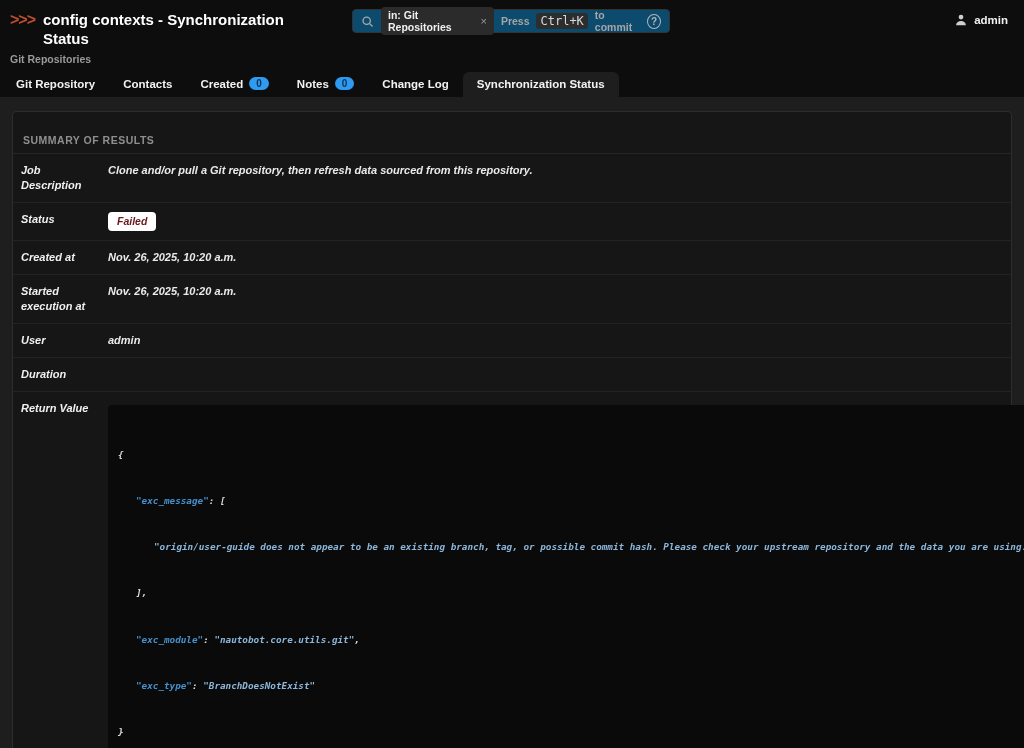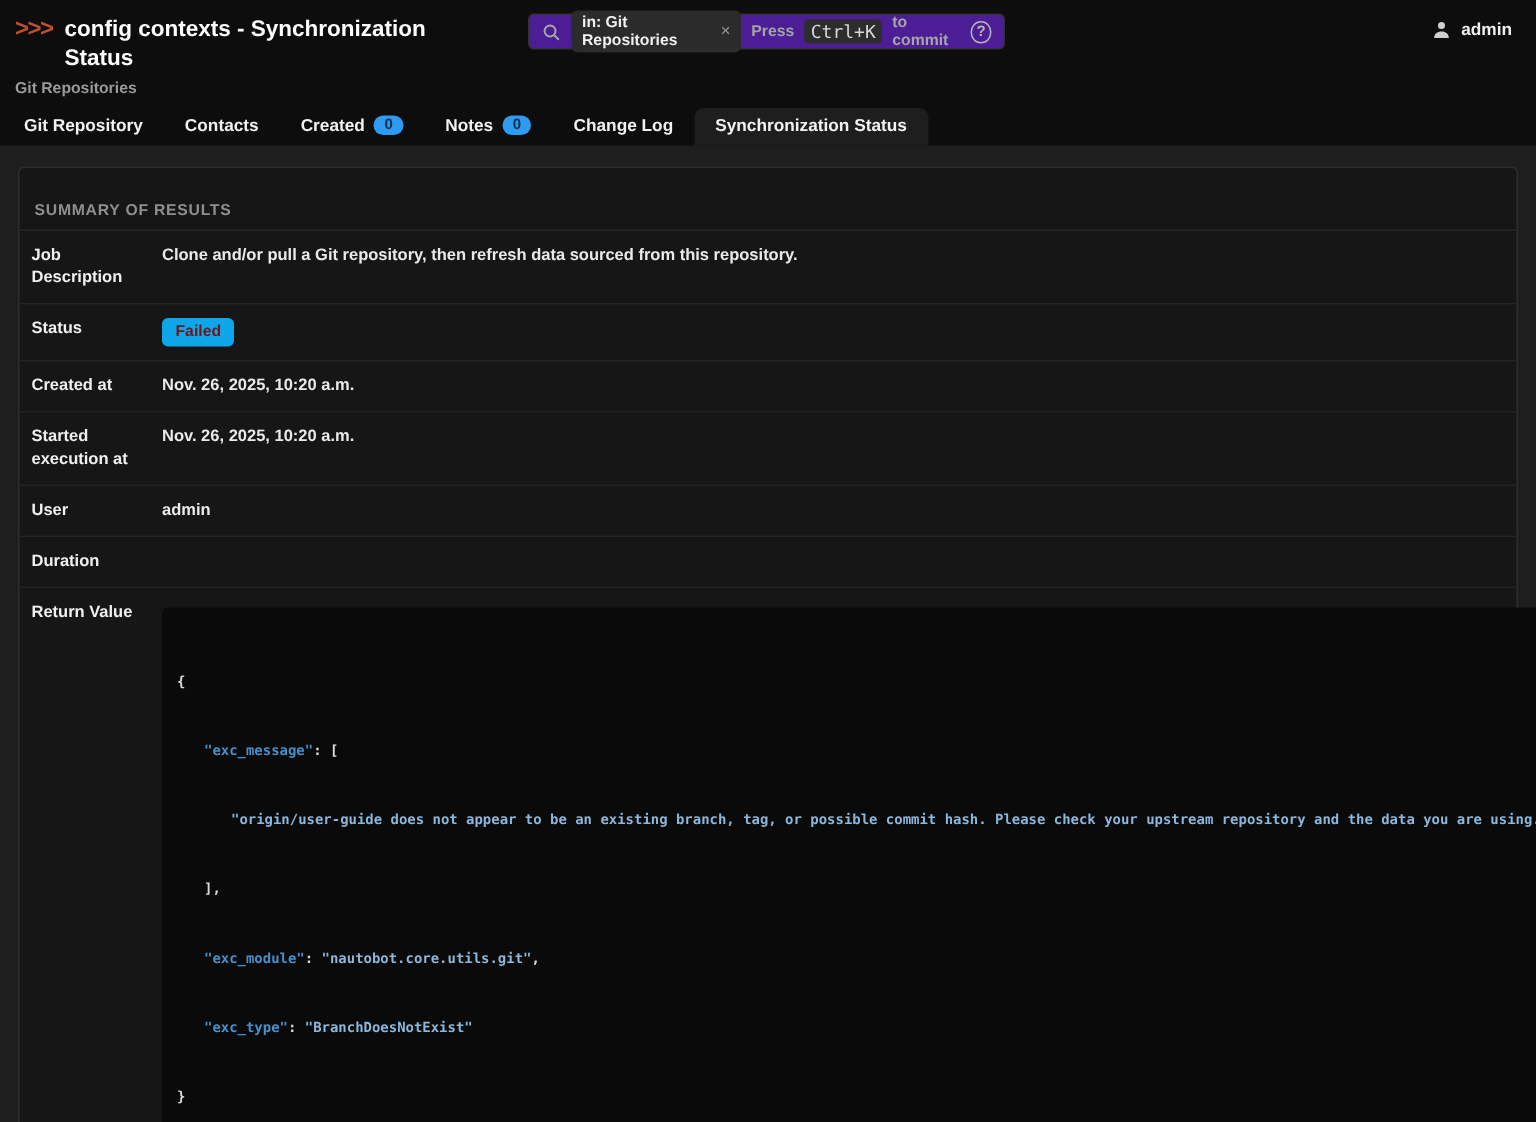--- a/index.html
+++ b/index.html
@@ -8,21 +8,21 @@
 
   
   .topbar { background:#0d0d0d; height:97px; position:relative; }
   .brand { position:absolute; left:10px; top:10px; }
   .brand-row { display:flex; align-items:flex-start; }
   .logo { color:#c14f2e; font-weight:800; font-size:16px; letter-spacing:-1px; margin:1px 8px 0 0; }
   .page-title { font-size:15px; font-weight:700; line-height:19px; max-width:280px; color:#fff; }
   .breadcrumb { font-size:10.5px; color:#9a9a9a; margin-top:5px; font-weight:600; cursor:pointer; }
 
   .searchbar { position:absolute; left:352px; top:9px; width:318px; height:24px;
-               background:#4c1d95; border:1px solid #333; border-radius:4px;
+               background:#0c4a6e; border:1px solid #333; border-radius:4px;
                display:flex; align-items:center; padding:0 8px; gap:7px; cursor:text; }
   .search-icon { width:13px; height:13px; flex:0 0 auto; }
   .scope-pill { background:#2b2b2b; border-radius:4px; padding:2px 7px; font-size:10.5px;
                 font-weight:700; color:#f0f0f0; display:flex; align-items:center; gap:6px; }
   .pill-x { color:#9a9a9a; font-weight:400; cursor:pointer; font-size:11px; }
   .hint { color:#a5a5a5; font-size:10.5px; font-weight:600; }
   .kbd { font-family:"DejaVu Sans Mono", monospace; font-size:12px; background:#2d2d2d;
          color:#d8d8d8; border-radius:3px; padding:1px 4px; }
   .help-icon { margin-left:auto; width:15px; height:15px; border:1.4px solid #b5b5b5; border-radius:50%;
                color:#b5b5b5; font-size:10px; font-weight:700; display:flex; align-items:center;
@@ -40,26 +40,26 @@
                border-radius:8px; padding:1px 7px; }
 
   
   .content { padding:14px 12px; }
   .panel { background:#161616; border:1px solid #2d2d2d; border-radius:4px; }
   .panel-header { padding:7px 10px; font-size:10.5px; font-weight:700; letter-spacing:.5px;
                   color:#8f8f8f; border-bottom:1px solid #252525;
                   display:flex; align-items:center; justify-content:space-between;margin-top:15px; }
 
   
-  .srow { display:flex; border-bottom:1px solid #232323; }
+  .srow { display:flex; border-bottom:1px solid #232323;font-style:italic; }
   .srow:last-child { border-bottom:none; }
   .slabel { width:88px; flex:0 0 88px; padding:9px 0 9px 8px; font-size:11px; font-weight:700;
             line-height:15px; color:#f0f0f0; }
   .svalue { flex:1; padding:9px 10px 9px 7px; font-size:11px; font-weight:600; line-height:15px; }
-  .status-badge { display:inline-block; background:#0ea5e9; color:#6b181c; font-size:10.5px;
+  .status-badge { display:inline-block; background:#ffffff; color:#6b181c; font-size:10.5px;
                   font-weight:700; padding:2px 9px; border-radius:4px; }
 
   
   .codeblock { background:#0a0a0a; border-radius:4px; margin:4px 2px 10px 0; padding:11px 10px;
                font-family:"DejaVu Sans Mono", monospace; font-size:9.3px; font-weight:700;
                line-height:15.4px; color:#dcdcdc; white-space:pre; overflow:hidden; }
   .cl1 { padding-left:18px; }
   .cl2 { padding-left:36px; }
   .ck { color:#4690cd; }
   .cs { color:#8cb6da; }

